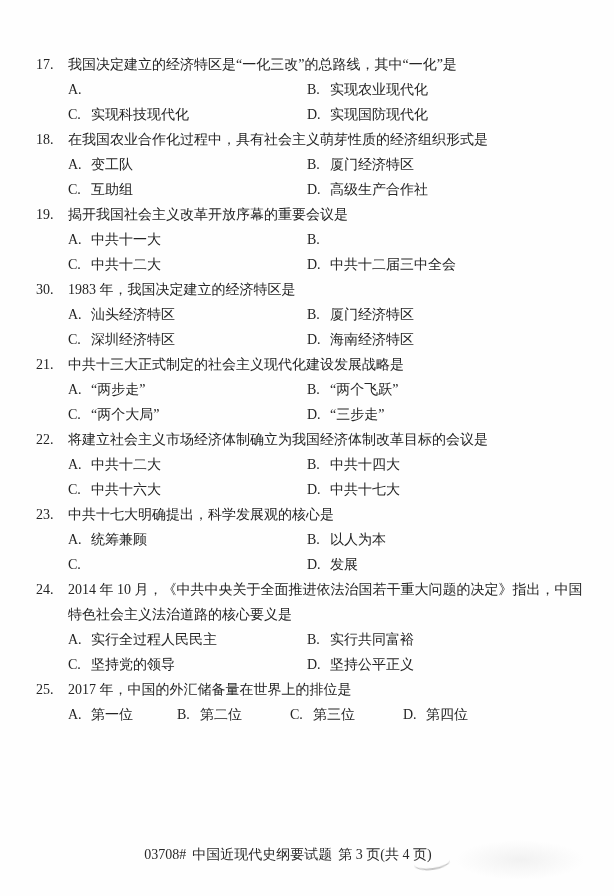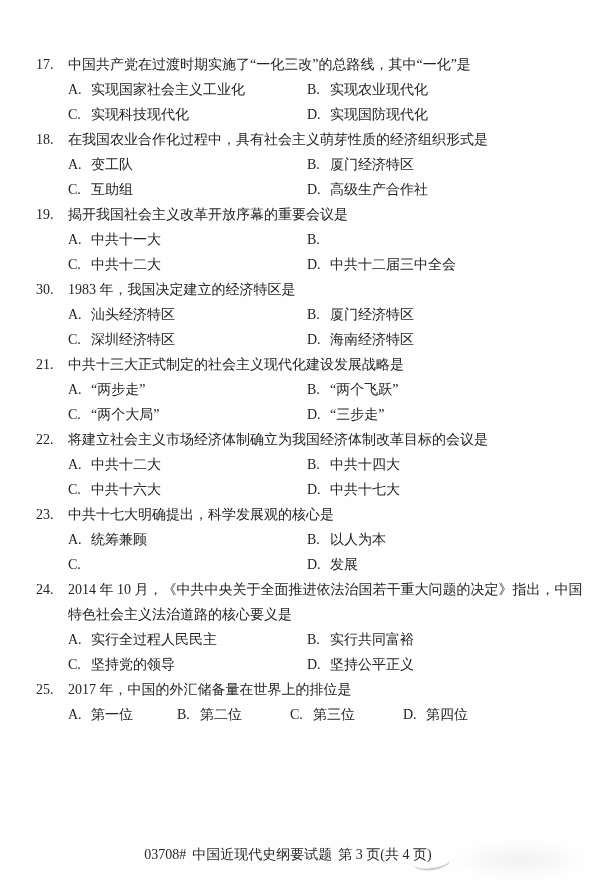--- a/index.html
+++ b/index.html
@@ -72,26 +72,25 @@
 </style>
 </head>
 <body>
 
 <div class="page">
   <div class="content">
 
     <div>
       <div class="line">
         <span class="qnum">17.</span>
-        <span class="stem">中国共产党在过渡时期实施了“一化三改”的总路线，其中“一化”是</span>
-      </div>
-      <div class="line indent two">
-        <span class="opt">
-            <span class="ol">A.</span>
-            <span class="ot">实现国家社会主义工业化</span>
+        <span class="stem">我国决定建立的经济特区是“一化三改”的总路线，其中“一化”是</span>
+      </div>
+      <div class="line indent two">
+        <span class="opt">
+            <span class="ol">A.</span>
           </span>
         <span class="opt">
             <span class="ol">B.</span>
             <span class="ot">实现农业现代化</span>
           </span>
       </div>
       <div class="line indent two">
         <span class="opt">
             <span class="ol">C.</span>
             <span class="ot">实现科技现代化</span>

